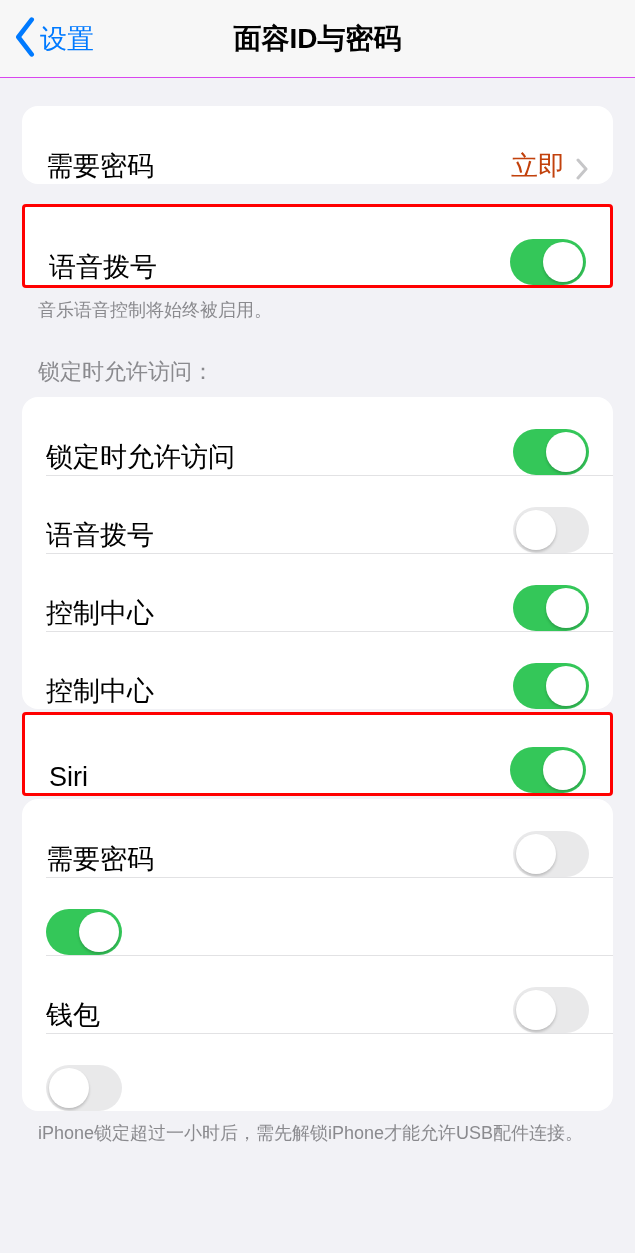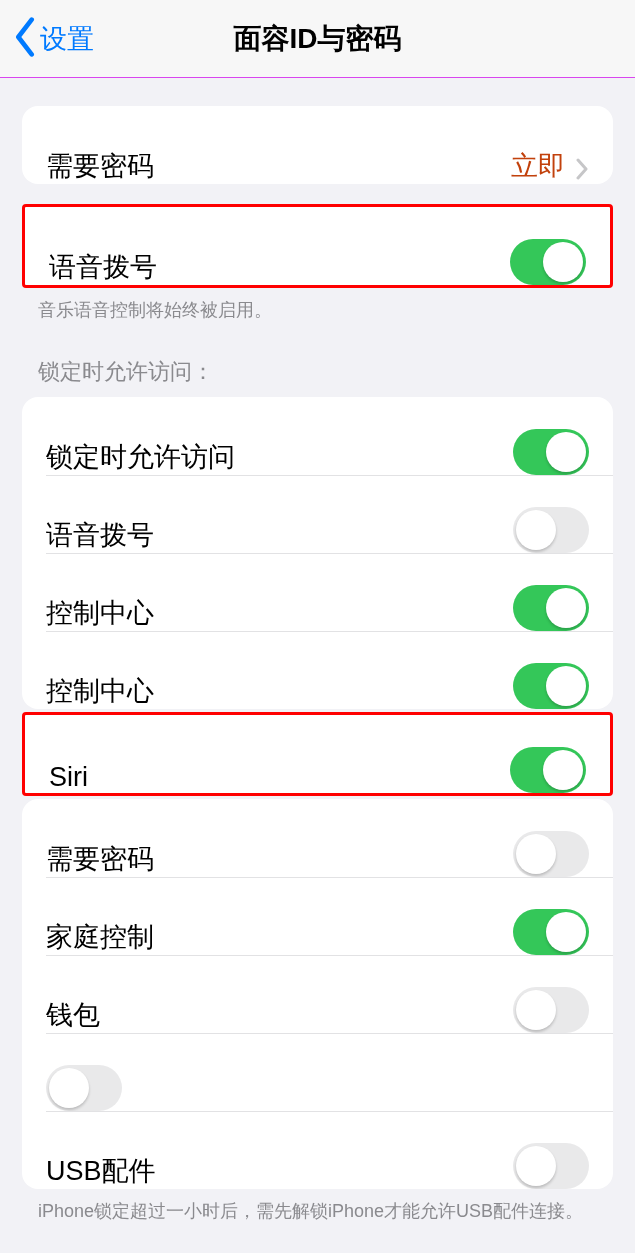--- a/index.html
+++ b/index.html
@@ -217,39 +217,32 @@
   <div style="height:3px"></div>
 
   <div class="group">
     <div class="row">
       <div class="row-label">需要密码</div>
       <div class="toggle off">
           <div class="toggle-knob"></div>
         </div>
     </div>
     <div class="row">
-      <div class="row-label">家庭控制</div>
       <div class="toggle on">
           <div class="toggle-knob"></div>
         </div>
     </div>
     <div class="row">
       <div class="row-label">钱包</div>
       <div class="toggle off">
           <div class="toggle-knob"></div>
         </div>
     </div>
     <div class="row">
       <div class="toggle off">
           <div class="toggle-knob"></div>
         </div>
     </div>
-    <div class="row">
-      <div class="row-label">USB配件</div>
-      <div class="toggle off">
-          <div class="toggle-knob"></div>
-        </div>
-    </div>
   </div>
 
   <div class="footer-text">iPhone锁定超过一小时后，需先解锁iPhone才能允许USB配件连接。</div>
 
 </div>
 
 </body></html>

